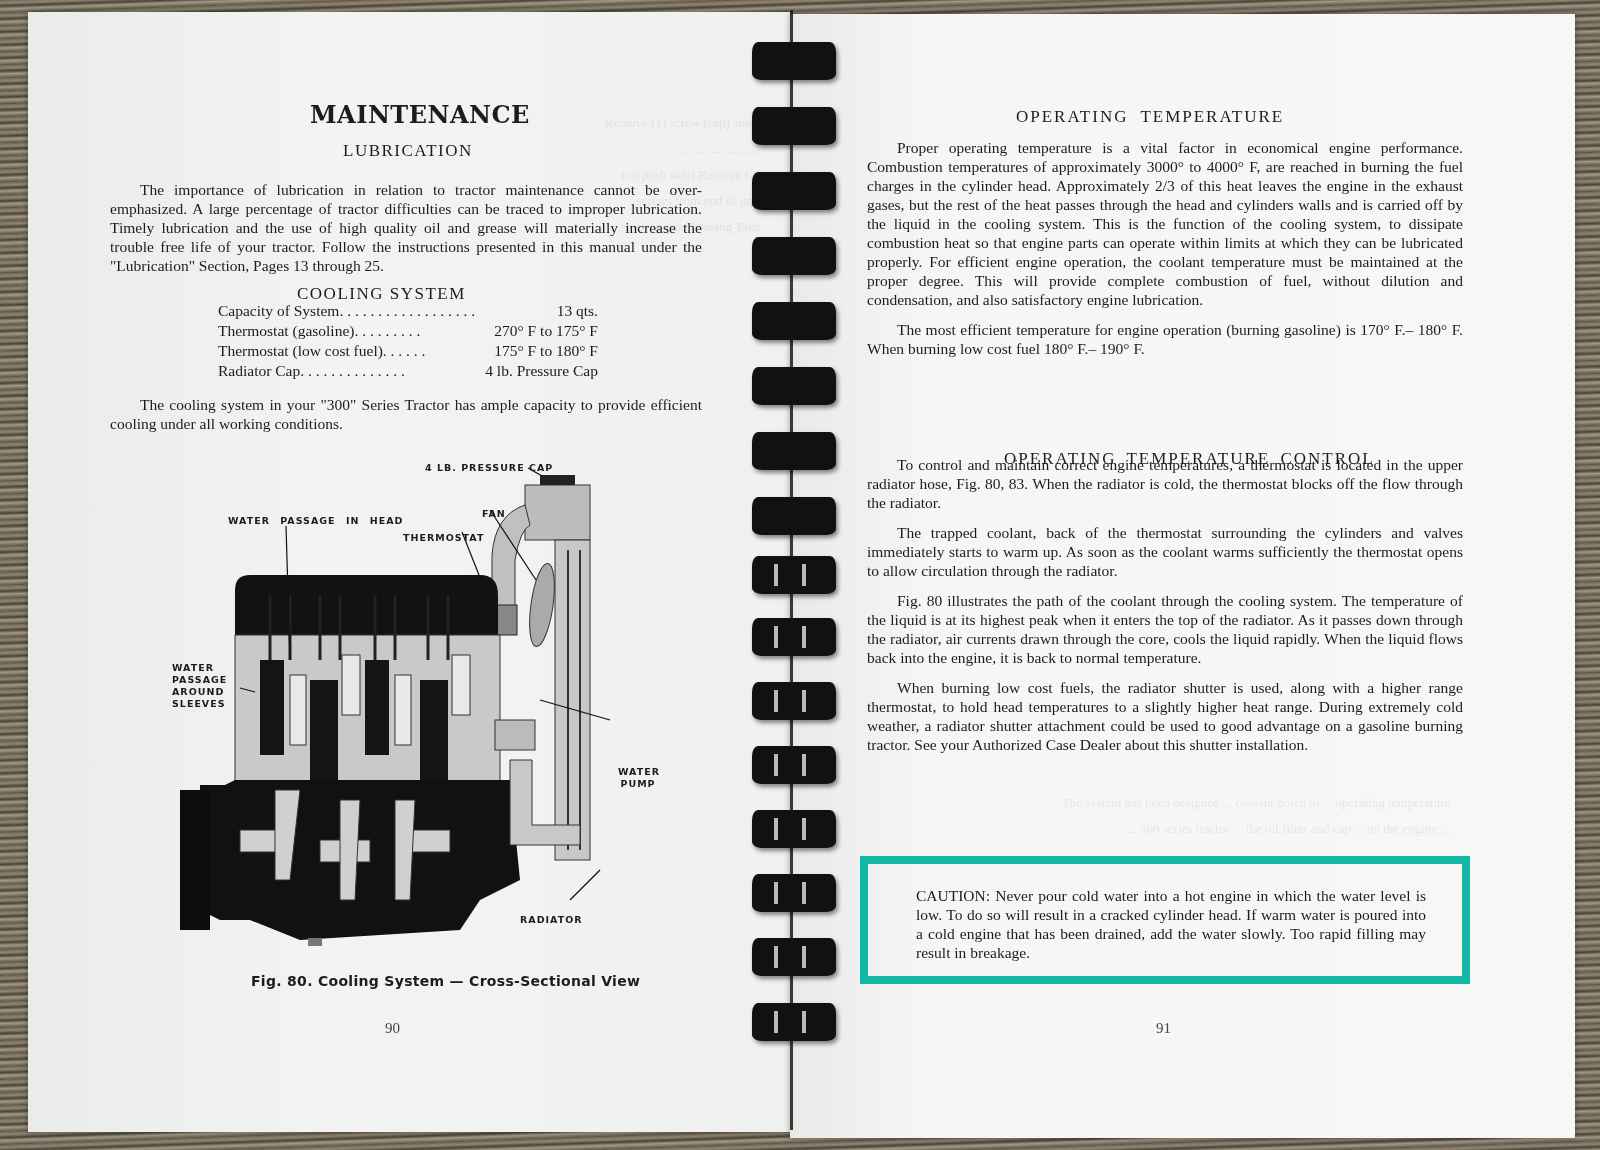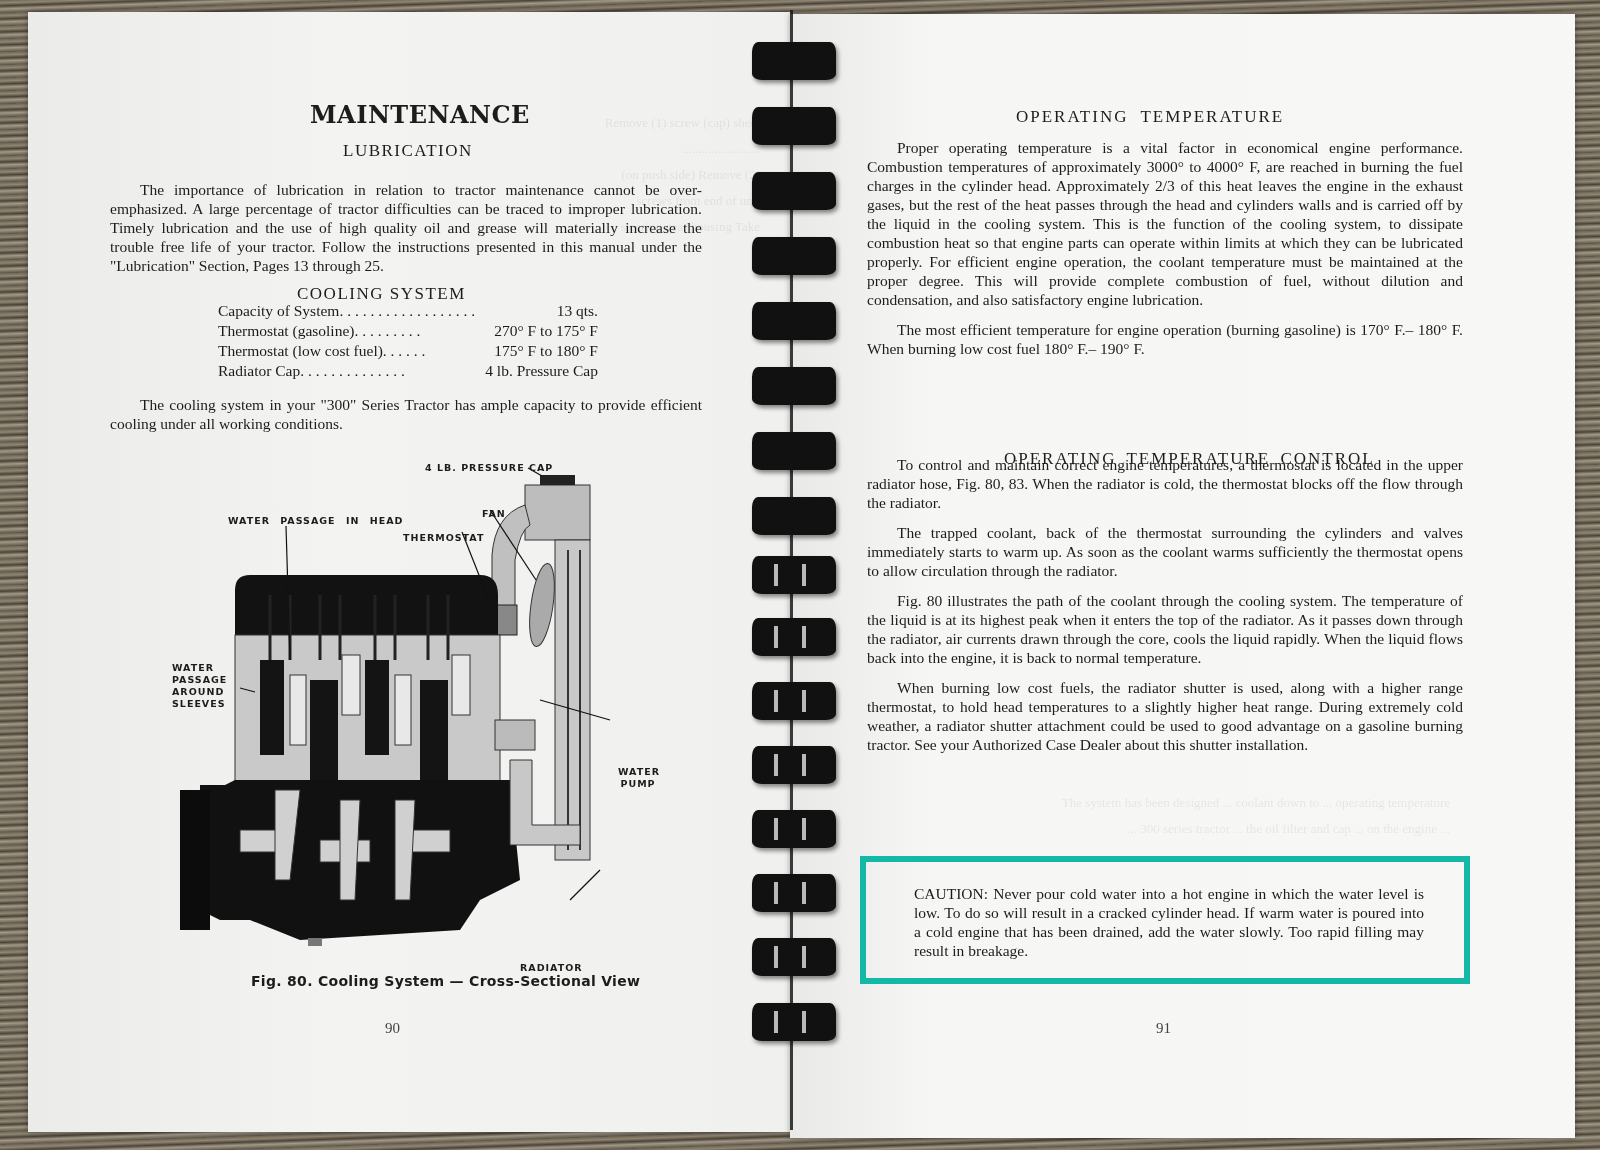--- a/index.html
+++ b/index.html
@@ -44,21 +44,21 @@
   .spec { position:absolute; left: 218px; font-size: 15.5px; line-height: 20px; }
   .spec-row { display:flex; width: 380px; }
 
   .fig { position:absolute; left: 180px; top: 460px; width: 480px; height: 520px; }
   .lbl { position:absolute; font-family: "DejaVu Sans", sans-serif; font-weight: bold; font-size: 9.5px; letter-spacing: 1px; line-height: 12px; }
   .caption { position:absolute; left: 220px; top: 973px; font-family: "DejaVu Sans", sans-serif; font-weight: bold; font-size: 14px; letter-spacing: 0.3px; margin-left: 31px; }
   .pnum { position:absolute; font-size: 15px; color:#444; }
 
   .caution {
     position:absolute; left: 860px; top: 856px; width: 610px; height: 128px;
-    border: 6px solid #14b8a6;
+    border: 8px solid #14b8a6;
   }
   .caution-text { position:absolute; left: 48px; top: 22px; width: 510px; font-size: 15.5px; line-height: 19px; text-align: justify; }
 
   .ghost { position:absolute; color: rgba(0,0,0,0.07); font-size: 13px; line-height: 26px; text-align: right; }
 </style>
 </head>
 <body>
 
 <div class="page" id="page-left"></div>
 
@@ -170,21 +170,21 @@
     <line x1="390" y1="440" x2="420" y2="410"></line>
   </g>
 </svg>
 
 <div class="lbl" style="left:425px;top:462px;">4 LB. PRESSURE CAP</div>
 <div class="lbl" style="left:228px;top:515px;word-spacing:6px;">WATER PASSAGE IN HEAD</div>
 <div class="lbl" style="left:482px;top:508px;">FAN</div>
 <div class="lbl" style="left:403px;top:532px;">THERMOSTAT</div>
 <div class="lbl" style="left:172px;top:662px;width:70px;">WATER PASSAGE AROUND SLEEVES</div>
 <div class="lbl" style="left:618px;top:724px;width:40px;text-align:center;margin-top:42px;">WATER PUMP</div>
-<div class="lbl" style="left:520px;top:962px;">RADIATOR</div>
+<div class="lbl" style="left:520px;top:914px;">RADIATOR</div>
 
 <div class="caption">Fig. 80. Cooling System — Cross-Sectional View</div>
 <div class="pnum" style="left:385px;top:1020px;">90</div>
 
 <div class="h-sub" style="left:1016px;top:107px;letter-spacing:2px;word-spacing:6px;">OPERATING TEMPERATURE</div>
 
 <div class="text" style="left:867px;top:138px;width:596px;">
   <p>Proper operating temperature is a vital factor in economical engine performance. Combustion temperatures of approximately 3000° to 4000° F, are reached in burning the fuel charges in the cylinder head. Approximately 2/3 of this heat leaves the engine in the exhaust gases, but the rest of the heat passes through the head and cylinders walls and is carried off by the liquid in the cooling system. This is the function of the cooling system, to dissipate combustion heat so that engine parts can operate within limits at which they can be lubricated properly. For efficient engine operation, the coolant temperature must be maintained at the proper degree. This will provide complete combustion of fuel, without dilution and condensation, and also satisfactory engine lubrication.</p>
   <p style="margin-top:11px;">The most efficient temperature for engine operation (burning gasoline) is 170° F.– 180° F. When burning low cost fuel 180° F.– 190° F.</p>
 </div>

